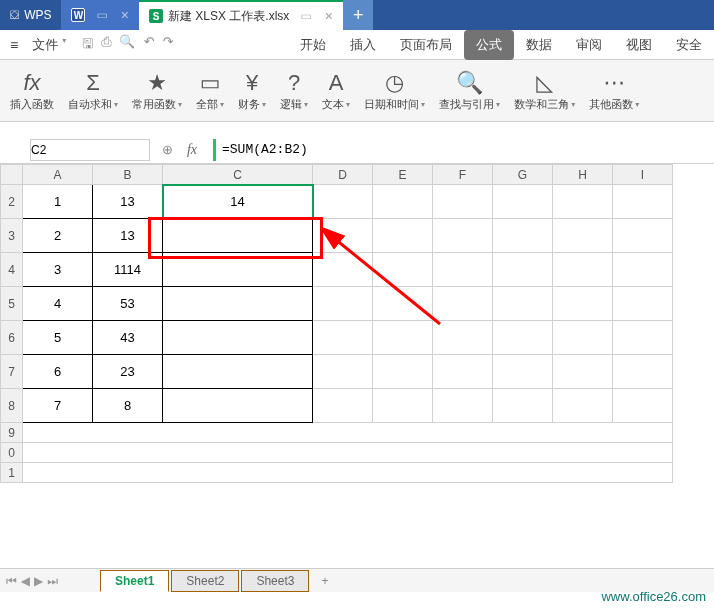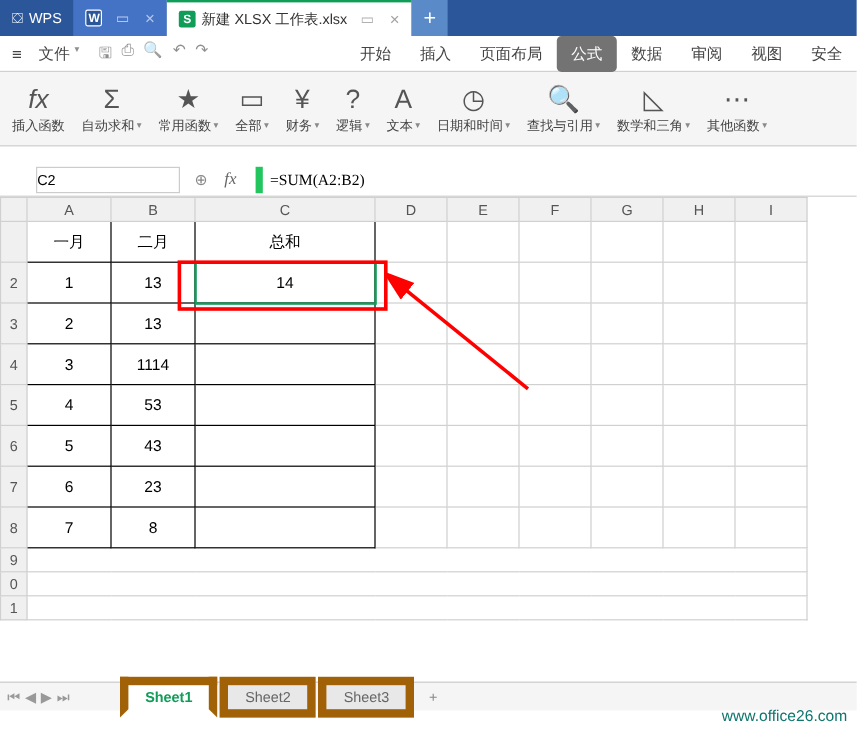--- a/index.html
+++ b/index.html
@@ -32,21 +32,21 @@
 .ribbon-group { display: flex; flex-direction: column; align-items: center; padding: 4px 6px; font-size: 11px; color: #444; cursor: pointer; }
 .ribbon-icon { font-size: 22px; height: 28px; display: flex; align-items: center; color: #555; }
 .ribbon-label { display: flex; align-items: center; gap: 2px; }
 .dd { font-size: 8px; opacity: 0.6; }
 
 
 .formula-bar { height: 28px; border-bottom: 1px solid #d0d0d0; display: flex; align-items: center; margin-top: 14px; }
 .namebox { width: 120px; height: 22px; border: 1px solid #ccc; margin-left: 30px; padding: 0 0; font-size: 12px; display: flex; align-items: center; background: #fff; }
 .fb-icons { display: flex; gap: 10px; padding: 0 12px; color: #888; font-size: 13px; }
 .fx-label { font-style: italic; font-family: serif; color: #666; padding: 0 4px; font-size: 14px; }
-.formula-input { flex: 1; height: 22px; border-left: 6px solid #22c55e; padding: 0 6px; font-size: 13px; font-family: Liberation Serif, serif; display: flex; align-items: center; }
+.formula-input { flex: 1; height: 22px; border-left: 3px solid #22c55e; padding: 0 6px; font-size: 13px; font-family: Liberation Mono, monospace; display: flex; align-items: center; }
 
 
 .grid-area { position: relative; }
 .grid { border-collapse: collapse; font-size: 13px; }
 .grid th, .grid td { border: 1px solid #d0d0d0; text-align: center; font-weight: normal; }
 .grid .colhead { background: #f0f0f0; height: 20px; color: #555; font-size: 12px; }
 .grid .rowhead { background: #f0f0f0; width: 22px; color: #555; font-size: 12px; }
 .grid .corner { background: #f0f0f0; width: 22px; }
 .col-a { width: 70px; }
 .col-b { width: 70px; }
@@ -61,21 +61,21 @@
 
 .sel-cell { outline: 2px solid #0f9d58; outline-offset: -1px; position: relative; }
 .red-box { position: absolute; border: 3px solid #ff0000; pointer-events: none; }
 
 
 .arrow-svg { position: absolute; pointer-events: none; }
 
 
 .sheettabs { position: absolute; bottom: 20px; left: 0; right: 0; height: 24px; background: #f5f5f5; border-top: 1px solid #ccc; display: flex; align-items: center; font-size: 12px; padding-left: 100px; gap: 2px; }
 .nav-arrows { position: absolute; left: 6px; display: flex; gap: 4px; color: #999; }
-.sheet-tab { padding: 3px 14px; background: #e8e8e8; border: 7px solid #a16207; cursor: pointer; color: #666; }
+.sheet-tab { padding: 3px 14px; background: #e8e8e8; border: 1px solid #a16207; cursor: pointer; color: #666; }
 .sheet-tab.active { background: #fff; color: #0f9d58; font-weight: bold; border-bottom-color: #fff; }
 .sheet-add { padding: 3px 10px; color: #888; cursor: pointer; }
 
 
 .watermark { position: absolute; right: 8px; bottom: 8px; text-align: right; }
 .wm-top { font-size: 20px; font-weight: bold; font-style: italic; }
 .wm-top .o1 { color: #d83b01; }
 .wm-top .txt { color: #7a7a7a; }
 .wm-bottom { font-size: 13px; color: #0f766e; }
 .wm-icon { display:inline-block; width:20px; height:20px; background:#d83b01; border-radius:3px; margin-right:2px; vertical-align:middle; position:relative; }
@@ -229,32 +229,20 @@
     <th class="colhead col-b">B</th>
     <th class="colhead col-c">C</th>
     <th class="colhead col-def">D</th>
     <th class="colhead col-def">E</th>
     <th class="colhead col-def">F</th>
     <th class="colhead col-def">G</th>
     <th class="colhead col-def">H</th>
     <th class="colhead col-def">I</th>
   </tr>
   <tr class="row-data">
-    <th class="rowhead"></th>
-    <td class="data-border header-cell">一月</td>
-    <td class="data-border header-cell">二月</td>
-    <td class="data-border header-cell">总和</td>
-    <td></td>
-          <td></td>
-          <td></td>
-          <td></td>
-          <td></td>
-          <td></td>
-  </tr>
-  <tr class="row-data">
     <th class="rowhead">2</th>
     <td class="data-border">1</td>
     <td class="data-border">13</td>
     <td class="data-border sel-cell">14</td>
     <td></td>
           <td></td>
           <td></td>
           <td></td>
           <td></td>
           <td></td>

